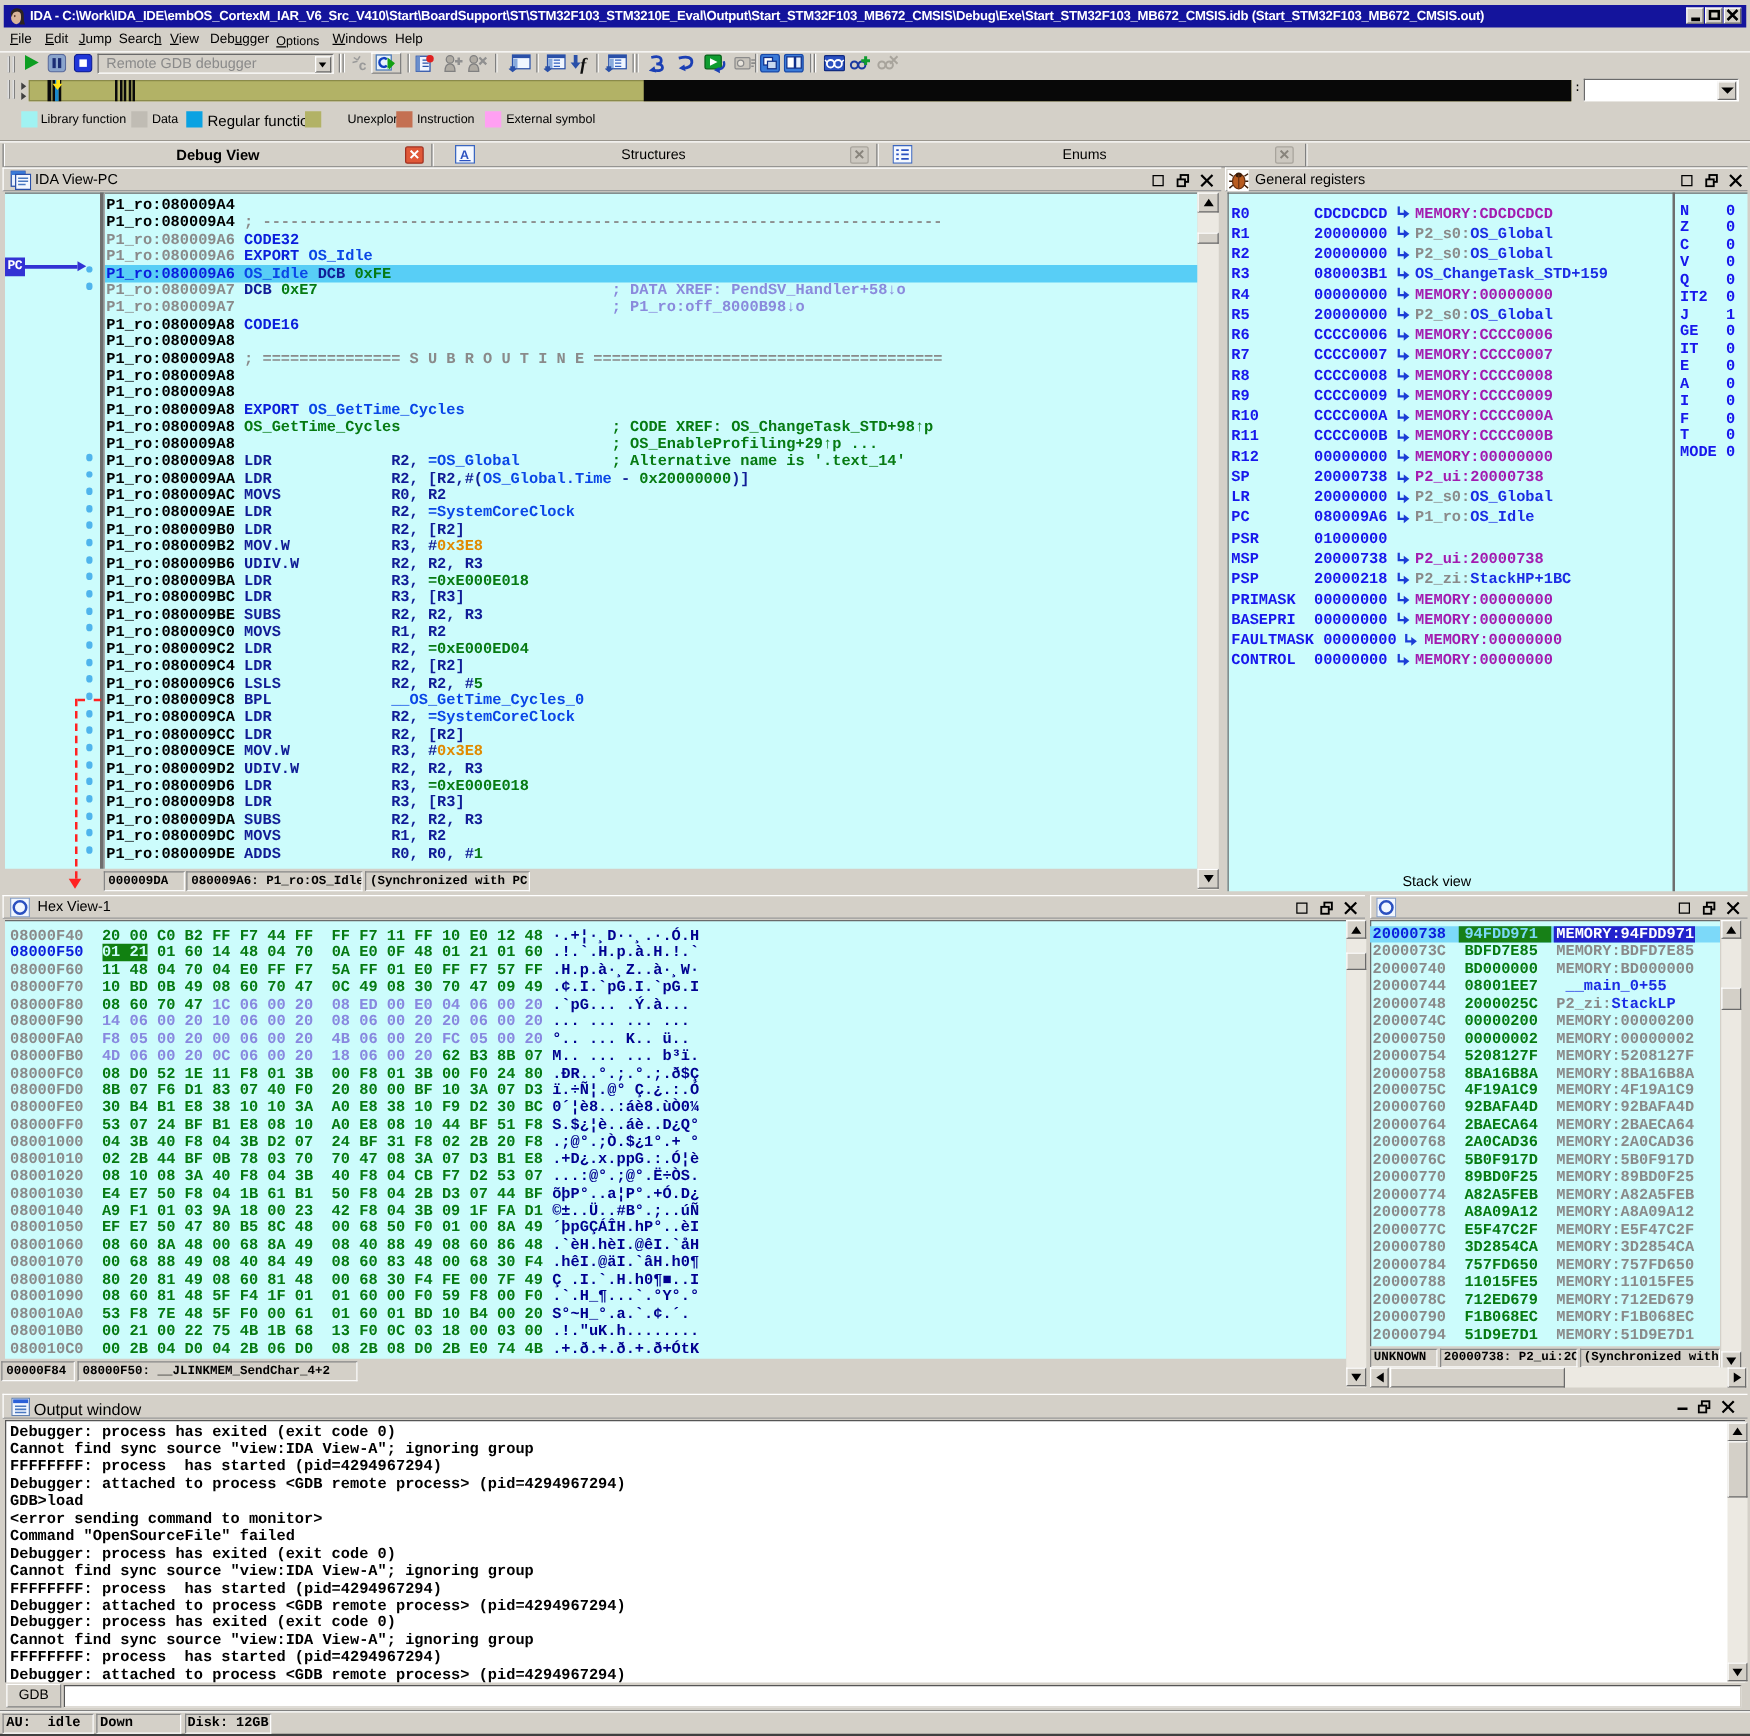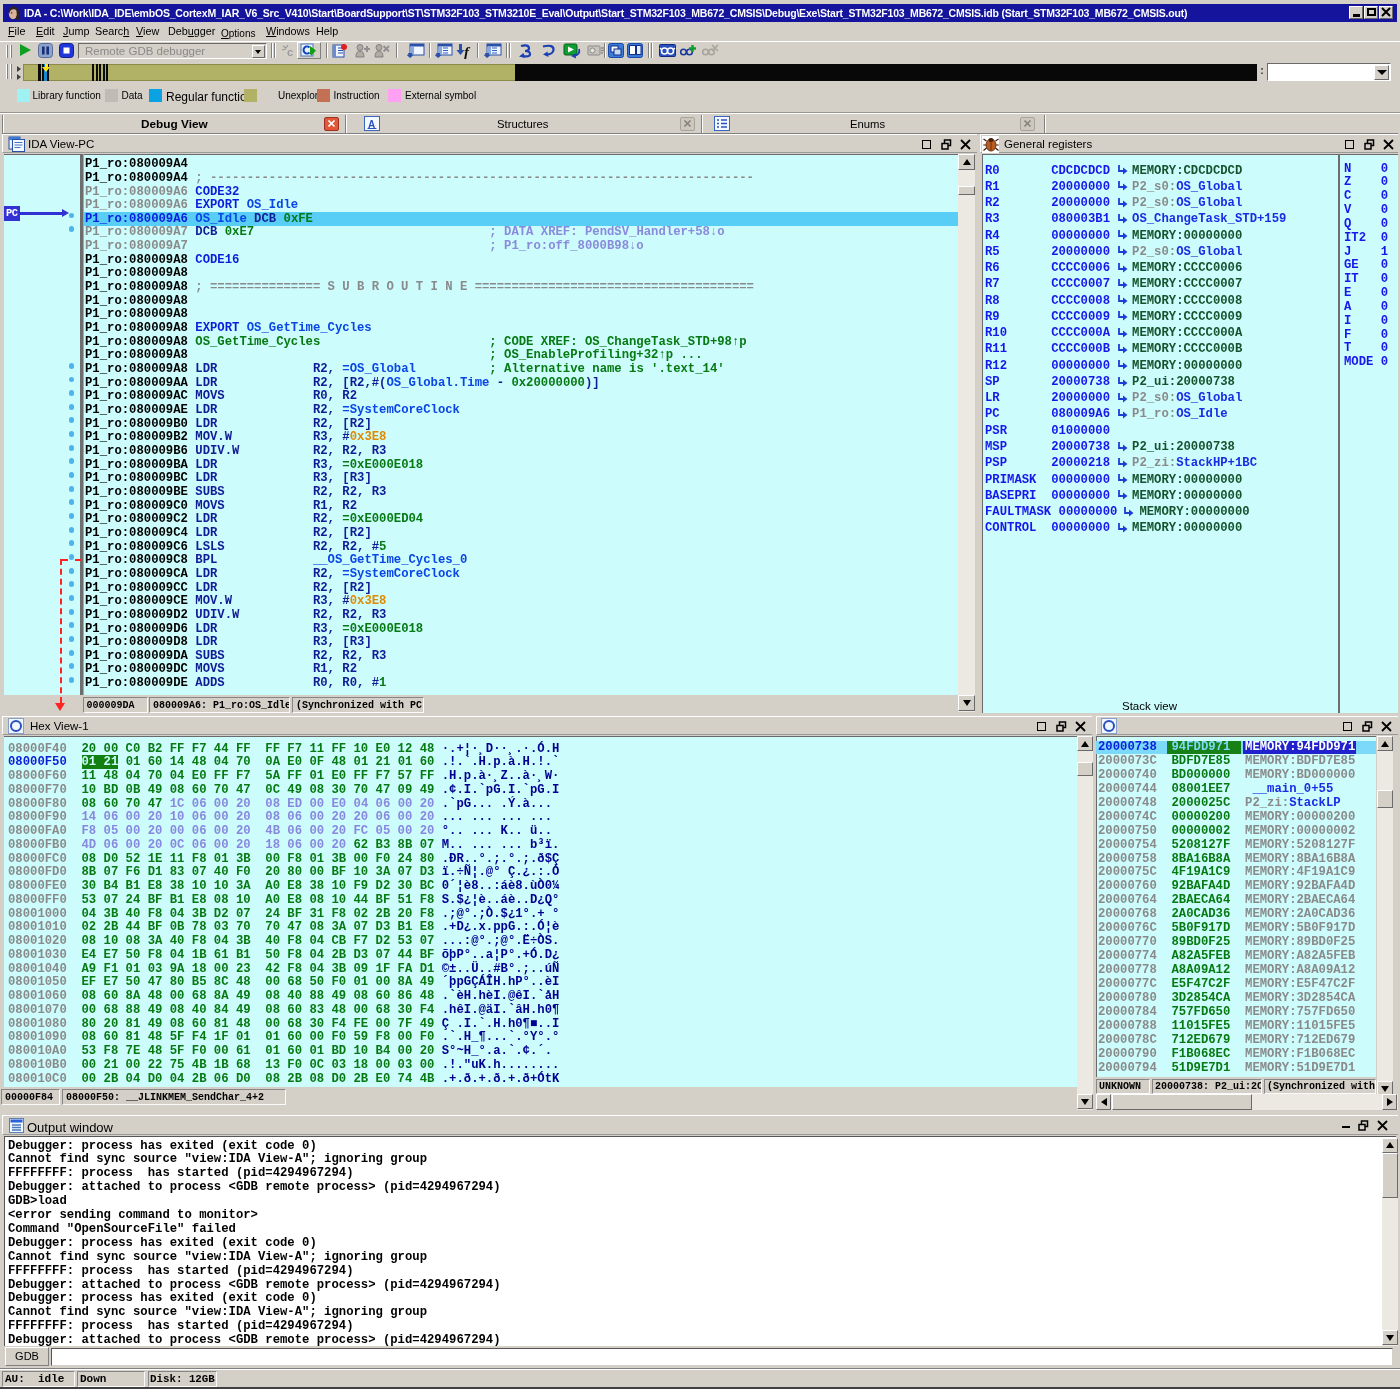--- a/index.html
+++ b/index.html
@@ -1,20 +1,20 @@
 <!DOCTYPE html>
 <html><head><meta charset="utf-8"><style>
 *{margin:0;padding:0;box-sizing:border-box}
 body{width:1400px;height:1389px;position:relative;background:#d4d0c8;
  font-family:"Liberation Sans",sans-serif;overflow:hidden}
 .ab{position:absolute}
 pre{font-family:"Liberation Mono",monospace;font-weight:bold;font-size:12.25px;margin:0}
 .k{color:#0a1edc}.m{color:#101c96}.n{color:#0a46e6}.g{color:#067a12}
 .o{color:#e08a00}.c{color:#8a8adc}.gy{color:#8a8a8a}.b{color:#000}
-.ol{color:#14532d}
+.ol{color:#a21caf}
 .n2{color:#1a2ce4}
 .rais{border-top:1px solid #fff;border-left:1px solid #fff;border-bottom:1px solid #808080;border-right:1px solid #808080}
 .ptitle{background:#d4d0c8;border-top:1px solid #fff;border-left:1px solid #fff;border-bottom:1px solid #999;font-size:11.5px;color:#000}
 .sbox{background:#d4d0c8;border-top:1px solid #868686;border-left:1px solid #868686;border-bottom:1px solid #fbfbfb;border-right:1px solid #fbfbfb;
  font-family:"Liberation Mono",monospace;font-weight:bold;font-size:10px;color:#000;overflow:hidden;white-space:pre}
 .cyan{background:#ccfcfc}
 .scrl{background:#ece9e2}
 .sbtn{position:absolute;background:#d4d0c8;border-top:1px solid #fff;border-left:1px solid #fff;border-bottom:1px solid #6a6a6a;border-right:1px solid #6a6a6a}
 .tri{position:absolute;width:0;height:0}
 
@@ -265,21 +265,21 @@
 <span class="hb">P1_ro:080009A6</span> <span class="n">OS_Idle</span> <span class="m">DCB</span> <span class="g">0xFE</span>
 <span class="gy">P1_ro:080009A7</span> <span class="m">DCB</span> <span class="g">0xE7</span>                                <span class="c">; DATA XREF: PendSV_Handler+58↓o</span>
 <span class="gy">P1_ro:080009A7</span>                                         <span class="c">; P1_ro:off_8000B98↓o</span>
 <span class="b">P1_ro:080009A8</span> <span class="k">CODE16</span>
 <span class="b">P1_ro:080009A8</span>
 <span class="b">P1_ro:080009A8</span> <span class="gy">; =============== S U B R O U T I N E ======================================</span>
 <span class="b">P1_ro:080009A8</span>
 <span class="b">P1_ro:080009A8</span>
 <span class="b">P1_ro:080009A8</span> <span class="k">EXPORT</span> <span class="n">OS_GetTime_Cycles</span>
 <span class="b">P1_ro:080009A8</span> <span class="g">OS_GetTime_Cycles</span>                       <span class="g">; CODE XREF: OS_ChangeTask_STD+98↑p</span>
-<span class="b">P1_ro:080009A8</span>                                         <span class="g">; OS_EnableProfiling+32↑p ...</span>
+<span class="b">P1_ro:080009A8</span>                                         <span class="g">; OS_EnableProfiling+29↑p ...</span>
 <span class="b">P1_ro:080009A8</span> <span class="m">LDR</span>             <span class="m">R2, </span><span class="n">=OS_Global</span>          <span class="g">; Alternative name is '.text_14'</span>
 <span class="b">P1_ro:080009AA</span> <span class="m">LDR</span>             <span class="m">R2, [R2,#(</span><span class="n">OS_Global.Time</span><span class="m"> - </span><span class="g">0x20000000</span><span class="m">)]</span>
 <span class="b">P1_ro:080009AC</span> <span class="m">MOVS</span>            <span class="m">R0, R2</span>
 <span class="b">P1_ro:080009AE</span> <span class="m">LDR</span>             <span class="m">R2, </span><span class="n">=SystemCoreClock</span>
 <span class="b">P1_ro:080009B0</span> <span class="m">LDR</span>             <span class="m">R2, [R2]</span>
 <span class="b">P1_ro:080009B2</span> <span class="m">MOV.W</span>           <span class="m">R3, #</span><span class="o">0x3E8</span>
 <span class="b">P1_ro:080009B6</span> <span class="m">UDIV.W</span>          <span class="m">R2, R2, R3</span>
 <span class="b">P1_ro:080009BA</span> <span class="m">LDR</span>             <span class="m">R3, </span><span class="g">=0xE000E018</span>
 <span class="b">P1_ro:080009BC</span> <span class="m">LDR</span>             <span class="m">R3, [R3]</span>
 <span class="b">P1_ro:080009BE</span> <span class="m">SUBS</span>            <span class="m">R2, R2, R3</span>

